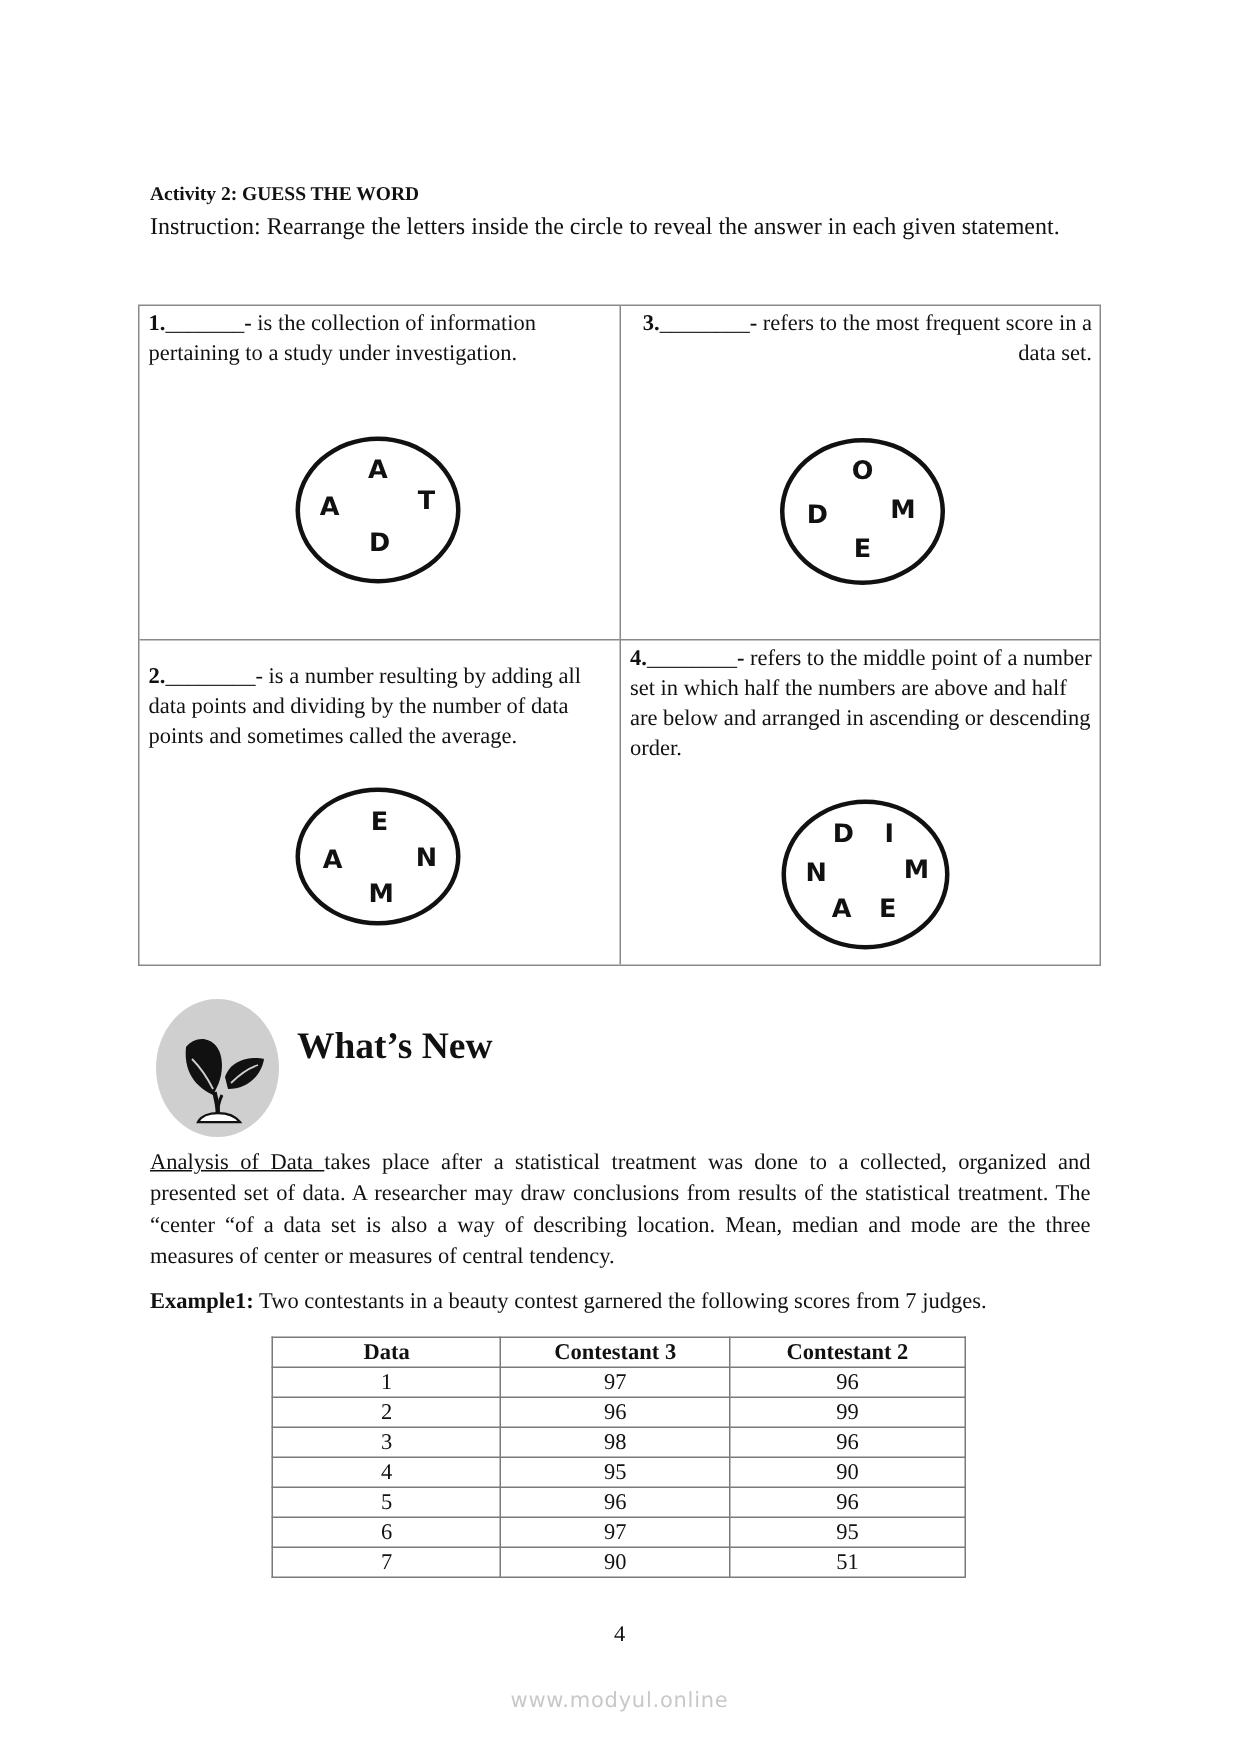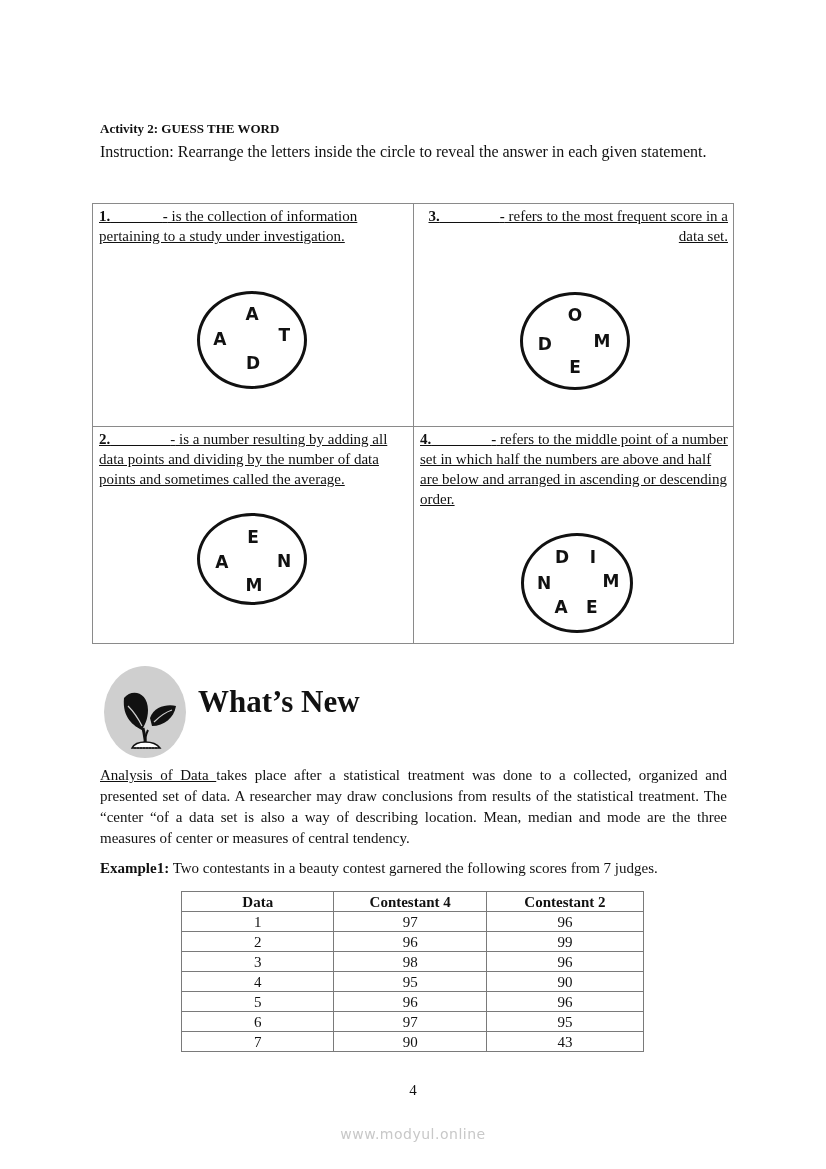--- a/index.html
+++ b/index.html
@@ -4,36 +4,36 @@
 <style>
   html, body { margin: 0; padding: 0; background: #ffffff; }
   body { width: 826px; height: 1169px; position: relative; overflow: hidden;
          font-family: "Liberation Serif", serif; color: #111; }
   .abs { position: absolute; }
   .title { left: 100px; top: 121px; font-size: 13px; font-weight: bold; }
   .instr { left: 100px; top: 142px; width: 620px; font-size: 16px; line-height: 20px; }
 
   .grid { left: 92px; top: 203px; width: 642px; height: 441px;
           border: 1px solid #8a8a8a; box-sizing: border-box; }
-  .cell { position: absolute; box-sizing: border-box; padding: 2px 6px; font-size: 15px; line-height: 20px; text-decoration: underline; }
+  .cell { position: absolute; box-sizing: border-box; padding: 2px 6px; font-size: 15px; line-height: 20px; }
   .vline { position: absolute; left: 320px; top: 0; width: 1px; height: 100%; background: #8a8a8a; }
   .hline { position: absolute; left: 0; top: 222px; width: 100%; height: 1px; background: #8a8a8a; }
   .c1 { left: 0; top: 0; width: 320px; height: 222px; }
   .c3 { left: 321px; top: 0; width: 320px; height: 222px; text-align: right; }
-  .c2 { left: 0; top: 223px; width: 320px; height: 216px; }
+  .c2 { left: 0; top: 235px; width: 320px; height: 216px; }
   .c4 { left: 321px; top: 223px; width: 320px; height: 216px; }
   .num { font-weight: bold; }
   .dash { font-weight: bold; }
 
   .circle { position: absolute; border: 3px solid #111; border-radius: 50%; box-sizing: border-box; }
   .letter { position: absolute; font-family: "DejaVu Sans", sans-serif; font-weight: bold; font-size: 17px;
             color: #111; line-height: 1; transform: translate(-50%, -50%); }
 
   .plant-circle { left: 104px; top: 666px; width: 82px; height: 92px; border-radius: 50%; background: #cfcfcf; }
-  .whatsnew { left: 198px; top: 684px; font-size: 31px; font-weight: bold; }
+  .whatsnew { left: 198px; top: 684px; font-size: 25px; font-weight: bold; }
 
   .para { left: 100px; top: 765px; width: 627px; font-size: 15px; line-height: 21px; text-align: justify; }
   .para u { text-decoration: underline; }
   .example { left: 100px; top: 860px; font-size: 15px; }
 
   table.scores { position: absolute; left: 181px; top: 891px; width: 463px; border-collapse: collapse; font-size: 15px; }
   table.scores th, table.scores td { border: 1px solid #7a7a7a; text-align: center; padding: 0; height: 19px; line-height: 18px; }
   table.scores th { font-weight: bold; }
 
   .pagenum { left: 0; width: 826px; top: 1082px; text-align: center; font-size: 15px; }
@@ -108,21 +108,21 @@
 <div class="abs whatsnew">What’s New</div>
 
 <div class="abs para"><u>Analysis of Data </u><span> takes place after a statistical treatment was done to a collected, organized and presented set of data. A researcher may draw conclusions from results of the statistical treatment. The “center “of a data set is also a way of describing location. Mean, median and mode are the three measures of center or measures of central tendency.</span></div>
 
 <div class="abs example"><b>Example1:</b><span> Two contestants in a beauty contest garnered the following scores from 7 judges.</span></div>
 
 <table class="scores">
   <thead>
     <tr>
       <th style="width:33%">Data</th>
-      <th style="width:33%">Contestant 4</th>
+      <th style="width:33%">Contestant 3</th>
       <th>Contestant 2</th>
     </tr>
   </thead>
   <tbody>
     <tr>
         <td>1</td>
         <td>97</td>
         <td>96</td>
       </tr>
     <tr>
@@ -146,19 +146,19 @@
         <td>96</td>
       </tr>
     <tr>
         <td>6</td>
         <td>97</td>
         <td>95</td>
       </tr>
     <tr>
         <td>7</td>
         <td>90</td>
-        <td>43</td>
+        <td>51</td>
       </tr>
   </tbody>
 </table>
 
 <div class="abs pagenum">4</div>
 <div class="abs watermark">www.modyul.online</div>
 
 </body></html>

